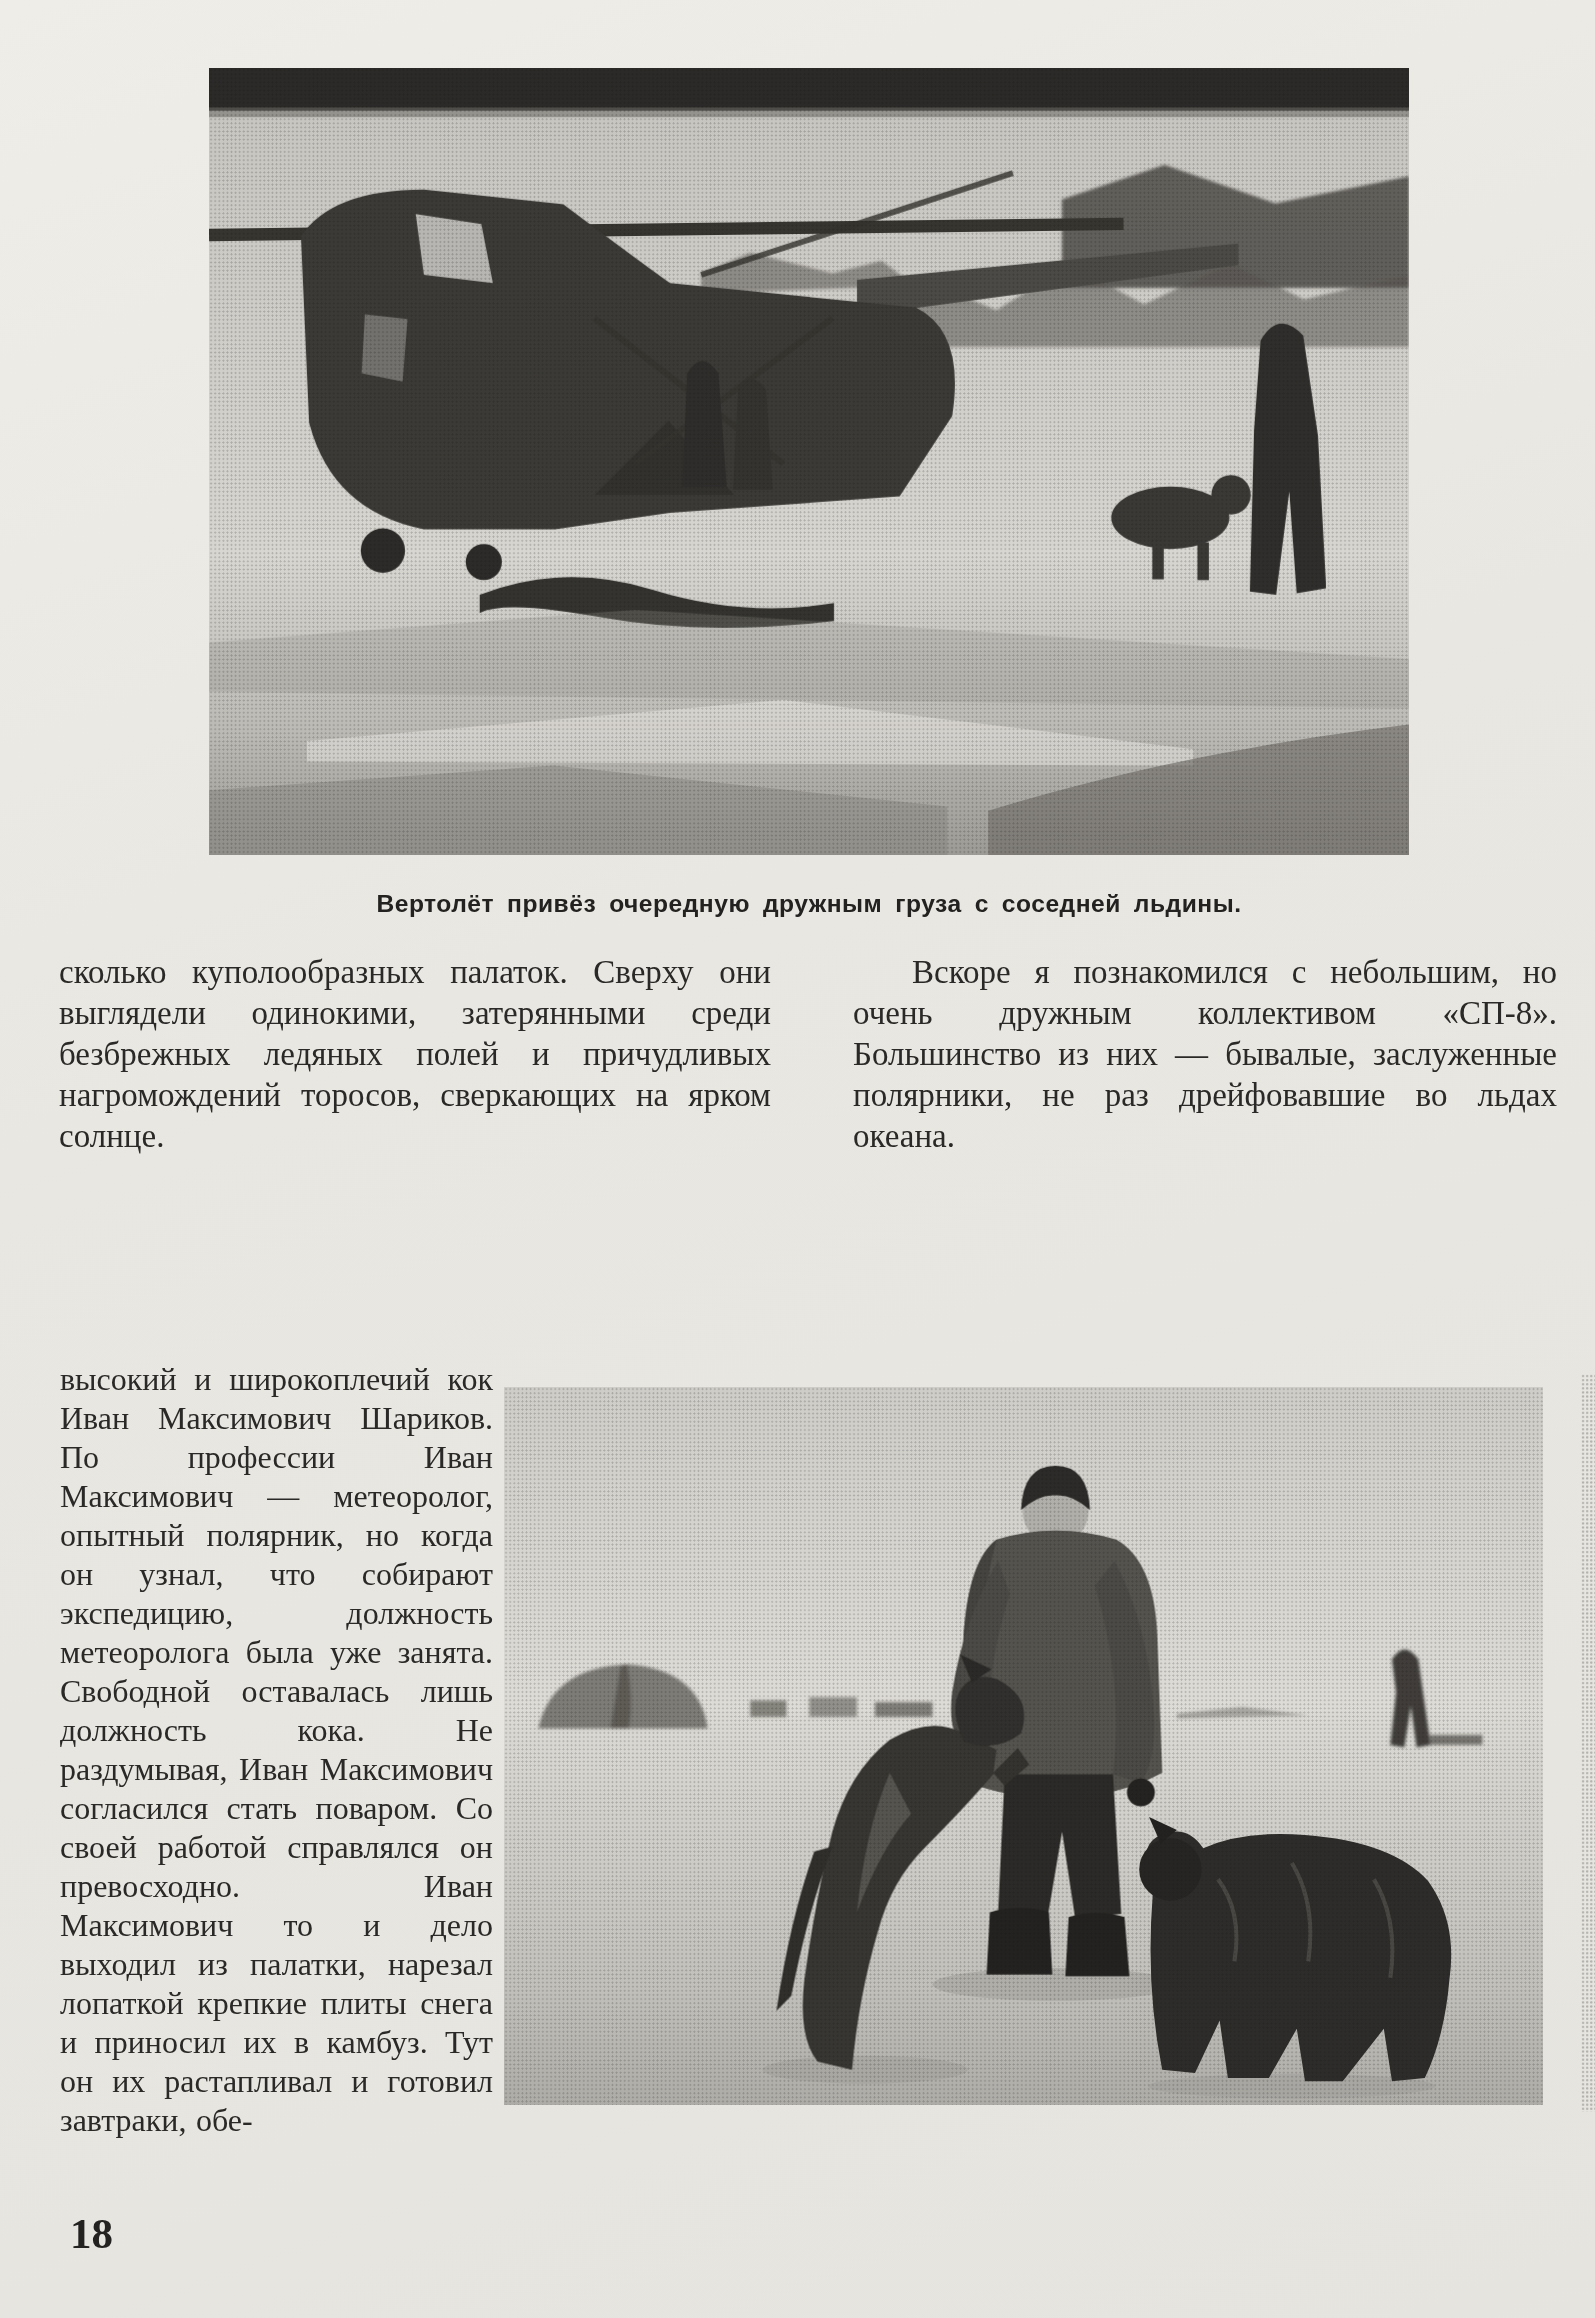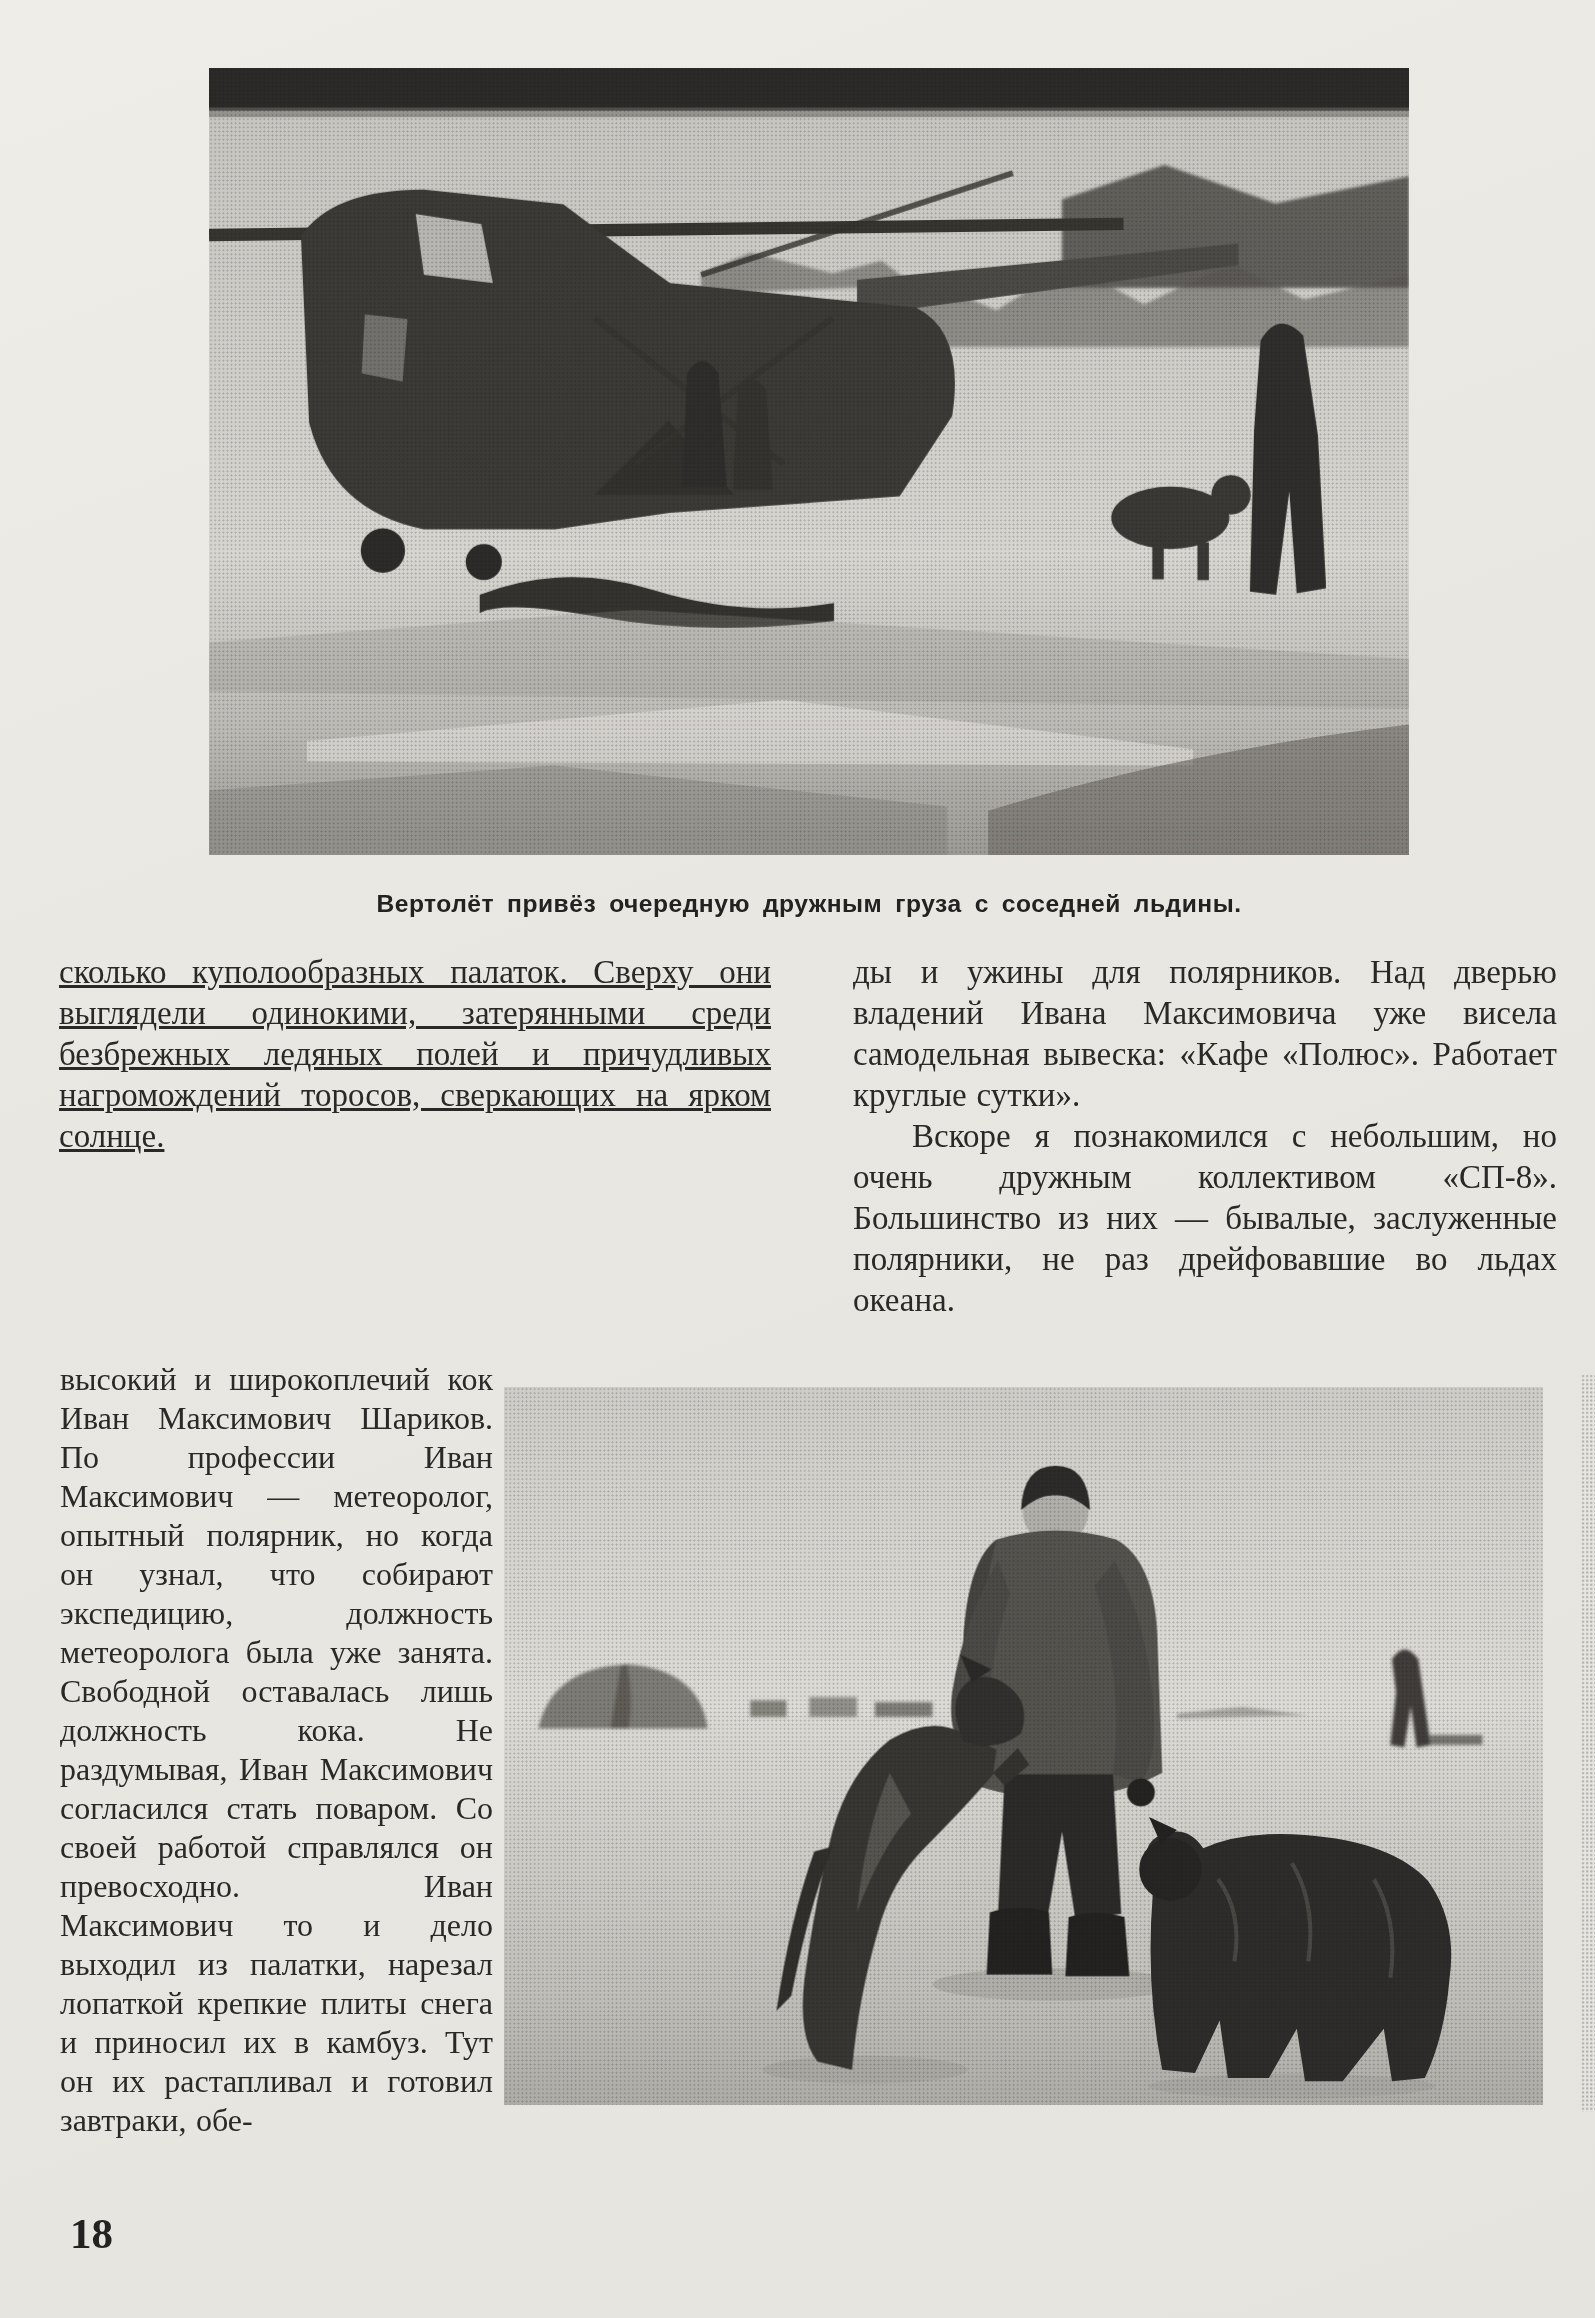--- a/index.html
+++ b/index.html
@@ -41,21 +41,21 @@
   .caption-bottom{left:487px;top:2146px;width:1072px;font-size:24px;line-height:30px;}
   .caption-line{display:block;}
   .col{
     position:absolute;
     text-align:justify;
     font-size:33px;
     line-height:41px;
     word-spacing:1.6px;
   }
   .col p{margin:0;padding:0;}
-  .col-left-wide{left:59px;top:952px;width:712px;text-decoration:underline;}
+  .col-left-wide{left:59px;top:952px;width:712px;}
   .col-left-narrow{left:60px;top:1360px;width:433px;font-size:32px;line-height:39px;}
   .col-right{left:853px;top:952px;width:704px;}
   .indent{text-indent:59px;}
   .page-number{
     position:absolute;left:70px;top:2209px;
     font-size:43px;font-weight:700;
     font-family:"Liberation Serif","DejaVu Serif",serif;
     color:#232220;
   }
   .edge-artifact{
@@ -135,21 +135,20 @@
 
   <div class="col col-left-wide">
     <p>сколько куполообразных палаток. Сверху они выглядели одинокими, затерянными среди безбрежных ледяных полей и причудливых нагромождений торосов, сверкающих на ярком солнце.</p>
   </div>
 
   <div class="col col-left-narrow">
     <p>высокий и широкоплечий кок Иван Максимович Шариков. По профессии Иван Максимович — метеоролог, опытный полярник, но когда он узнал, что собирают экспедицию, должность метеоролога была уже занята. Свободной оставалась лишь должность кока. Не раздумывая, Иван Максимович согласился стать поваром. Со своей работой справлялся он превосходно. Иван Максимович то и дело выходил из палатки, нарезал лопаткой крепкие плиты снега и приносил их в камбуз. Тут он их растапливал и готовил завтраки, обе-</p>
   </div>
 
   <div class="col col-right">
-    <p>ды и ужины для полярников. Над дверью владений Ивана Максимовича уже висела самодельная вывеска: «Кафе «Полюс». Работает круглые сутки».</p>
     <p class="indent">Вскоре я познакомился с небольшим, но очень дружным коллективом «СП-8». Большинство из них — бывалые, заслуженные полярники, не раз дрейфовавшие во льдах океана.</p>
   </div>
 
   <figure class="photo photo-bottom" style="margin:0">
     <svg viewBox="0 0 1266 875" preserveAspectRatio="none">
       <defs>
         <linearGradient id="sky2" x1="0" y1="0" x2="0" y2="1">
           <stop offset="0" stop-color="#cfcdc8"></stop>
             <stop offset="1" stop-color="#dedcd7"></stop>
         </linearGradient>

